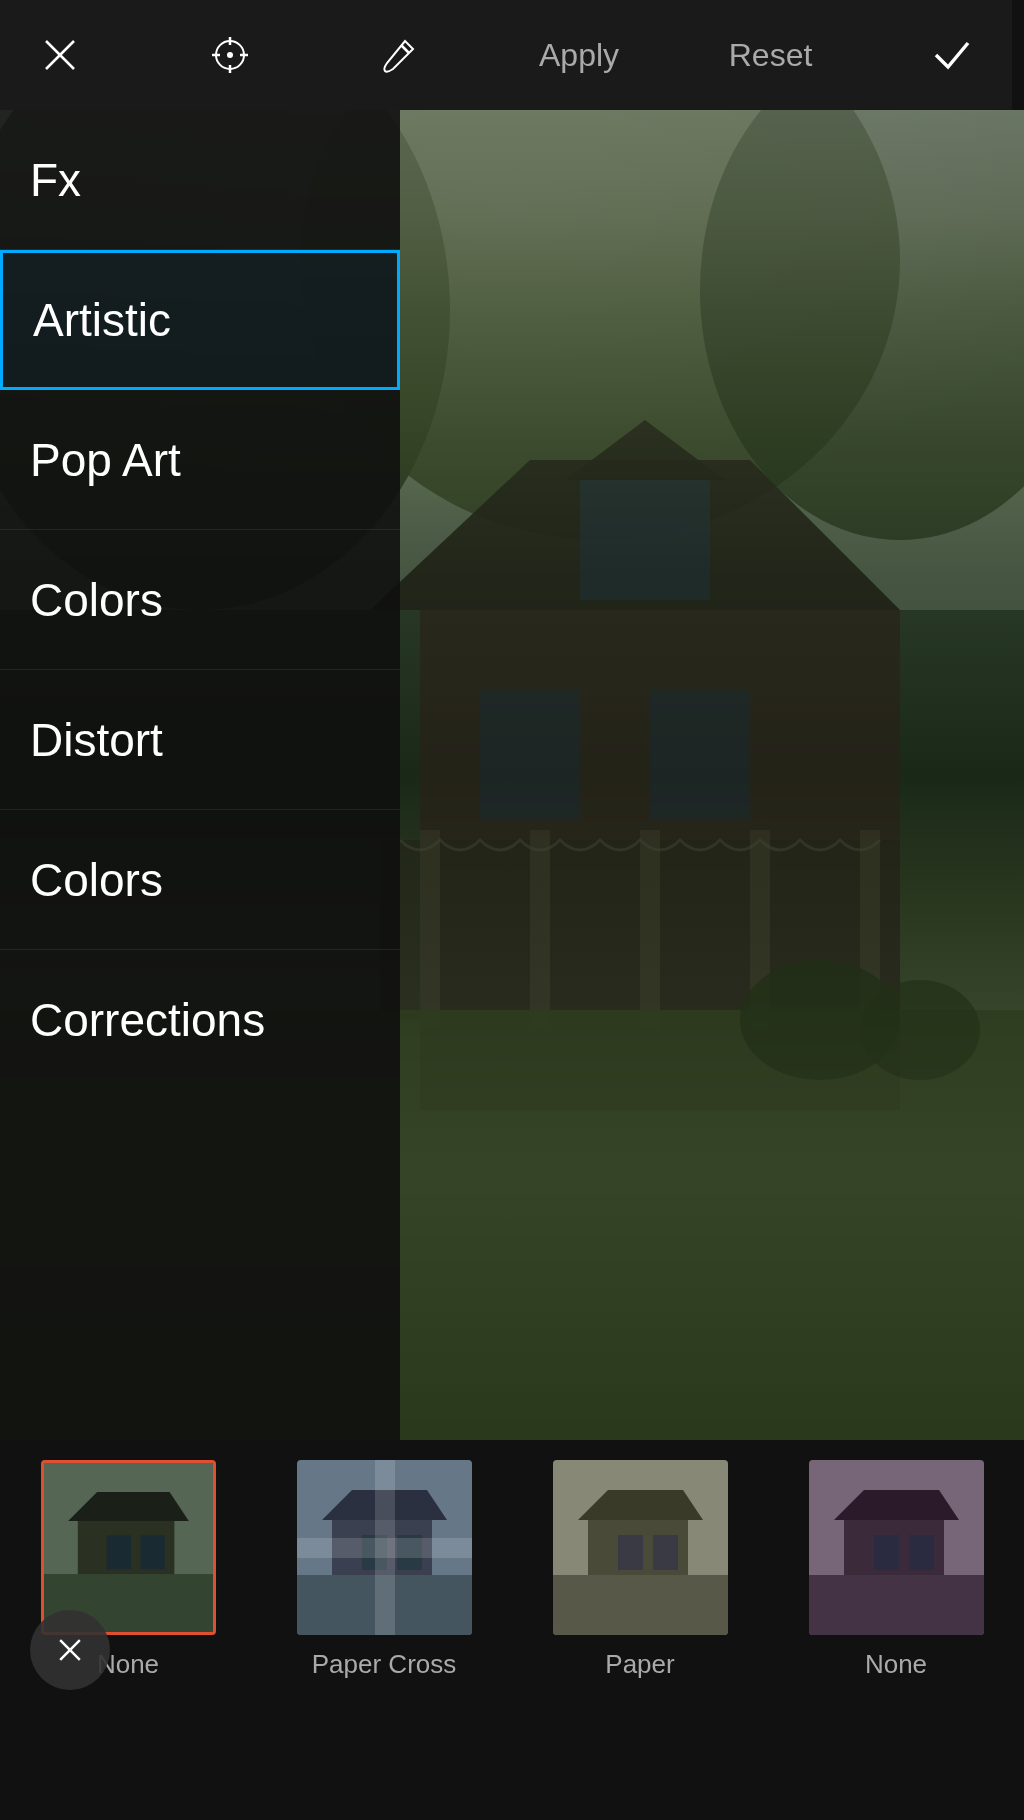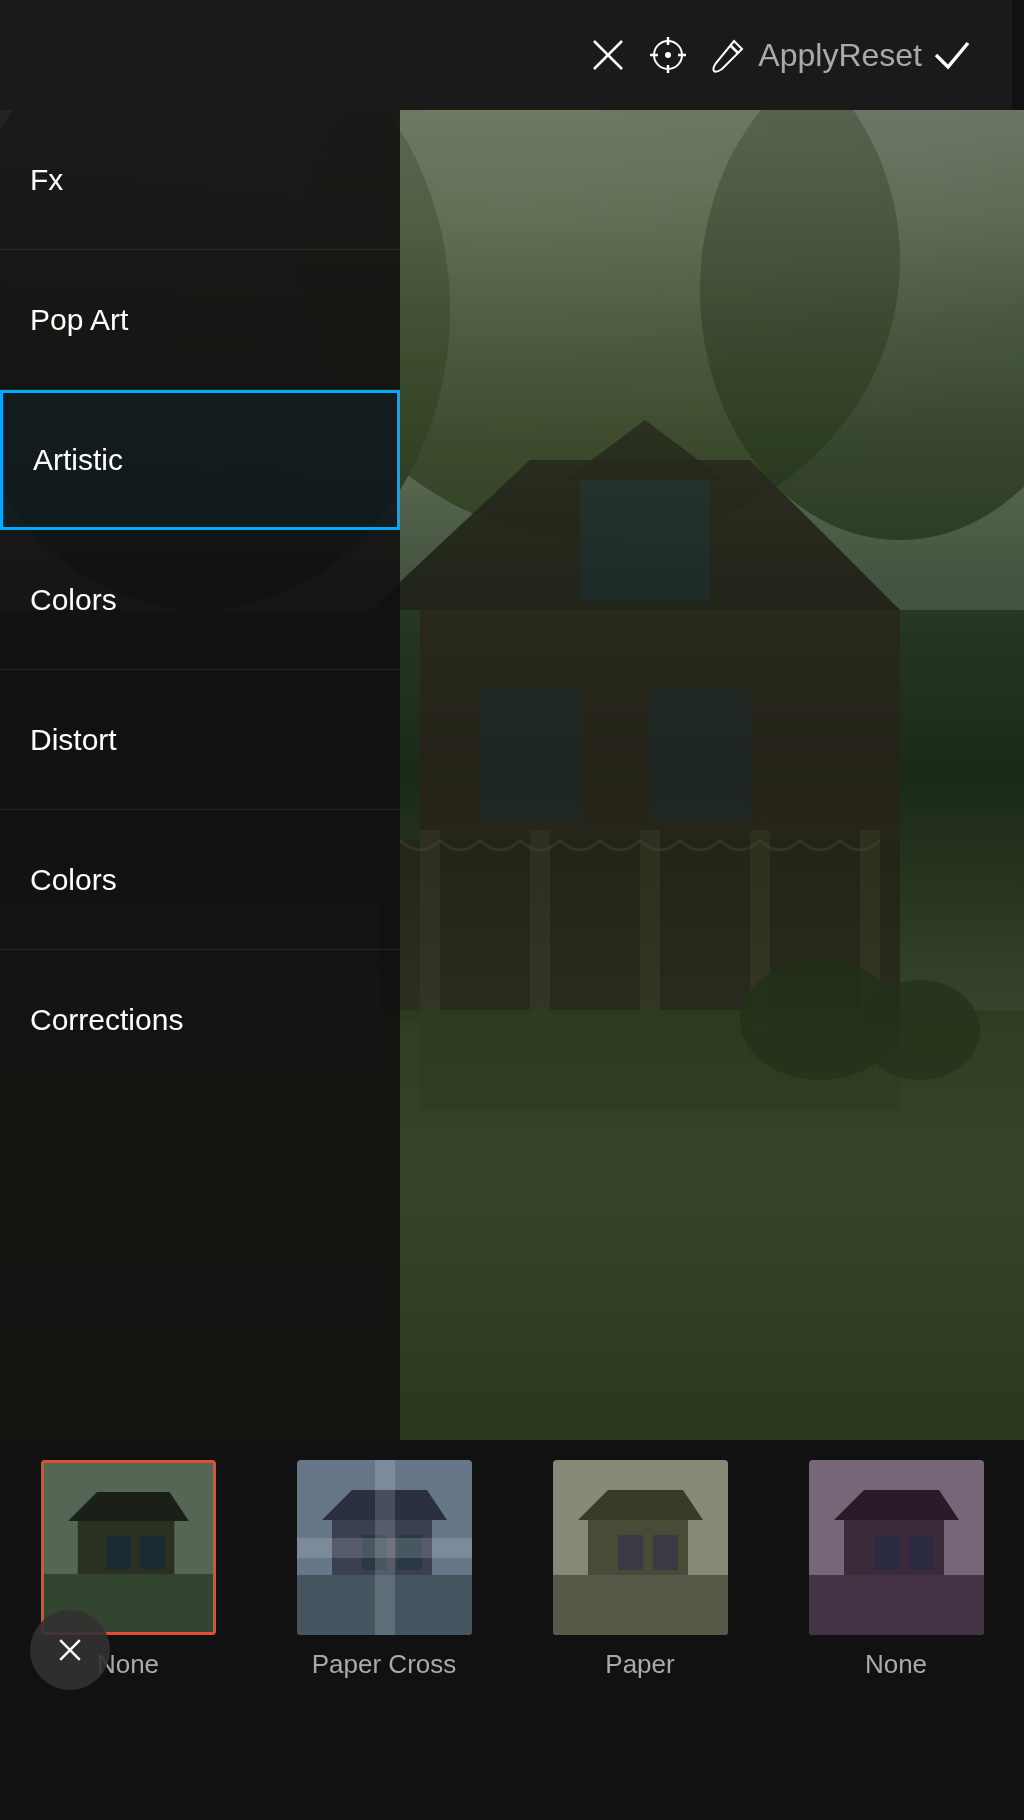--- a/index.html
+++ b/index.html
@@ -13,21 +13,21 @@
     }
 
     
     #toolbar {
       position: absolute;
       top: 0; left: 0; right: 12px;
       height: 110px;
       background: #1a1a1a;
       display: flex;
       align-items: center;
-      justify-content: flex-end;
+      justify-content: space-between;
       padding: 16px 30px;
       z-index: 10;
     }
     .toolbar-icon {
       width: 60px;
       height: 60px;
       display: flex;
       align-items: center;
       justify-content: center;
       cursor: pointer;
@@ -91,21 +91,21 @@
       height: 140px;
       border-bottom: 1px solid rgba(255,255,255,0.08);
       cursor: pointer;
       position: relative;
     }
     .menu-item.active {
       border: 3px solid #00aaff;
       background: rgba(0, 150, 255, 0.05);
     }
     .menu-item-label {
-      font-size: 30px;
+      font-size: 46px;
       color: white;
       font-weight: 300;
     }
 
     
     #filter-strip {
       position: absolute;
       bottom: 0;
       left: 0; right: 0;
       height: 380px;
@@ -260,25 +260,25 @@
       <ellipse cx="820" cy="910" rx="80" ry="60" fill="#1a2810" opacity="0.8"></ellipse>
       <ellipse cx="920" cy="920" rx="60" ry="50" fill="#1a2810" opacity="0.7"></ellipse>
     </svg>
   </div>
 </div>
 
 <div id="sidebar">
   <div class="menu-item">
     <span class="menu-item-label">Fx</span>
   </div>
-  <div class="menu-item">
-    <span class="menu-item-label">Pop Art</span>
-  </div>
   <div class="menu-item active">
     <span class="menu-item-label">Artistic</span>
+  </div>
+  <div class="menu-item">
+    <span class="menu-item-label">Pop Art</span>
   </div>
   <div class="menu-item">
     <span class="menu-item-label">Colors</span>
   </div>
   <div class="menu-item">
     <span class="menu-item-label">Distort</span>
   </div>
   <div class="menu-item">
     <span class="menu-item-label">Colors</span>
   </div>

